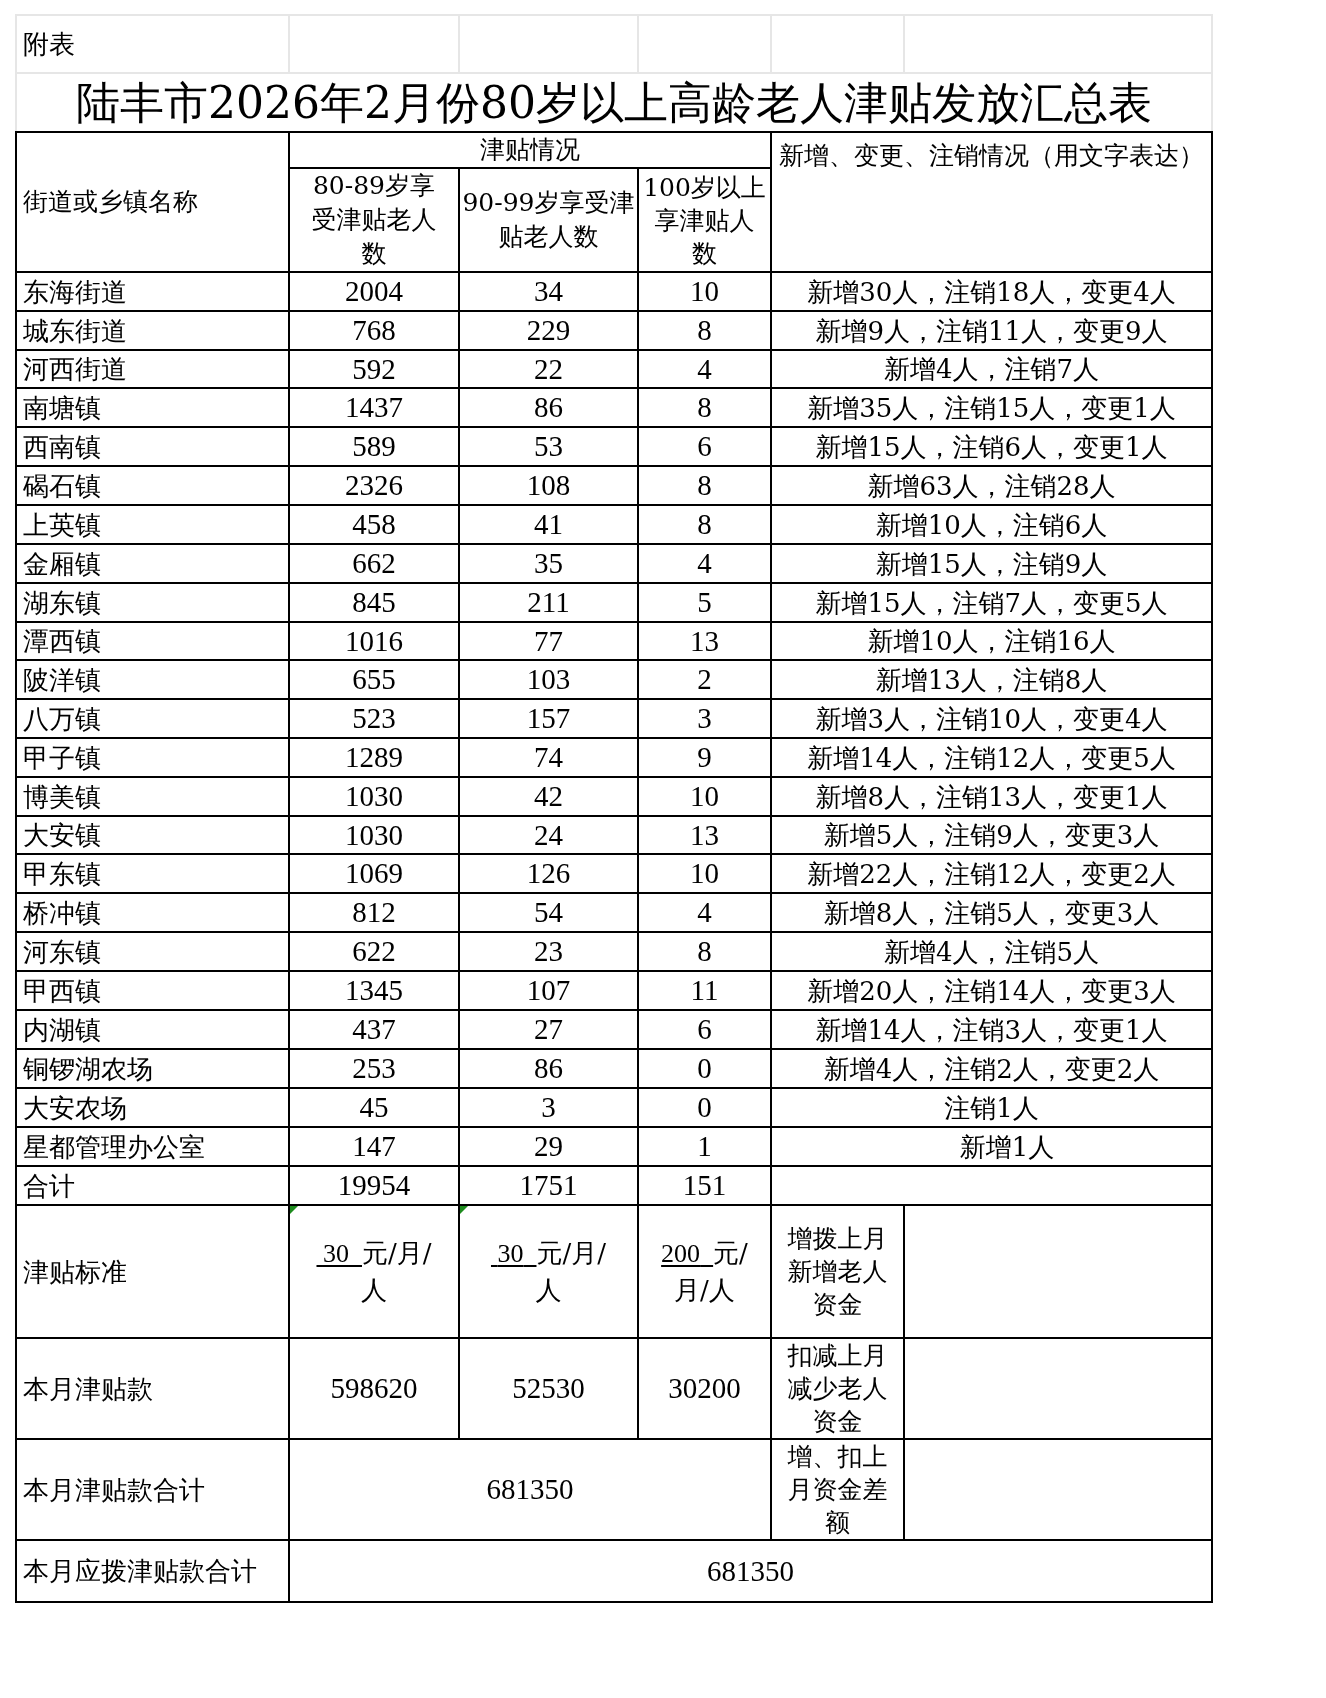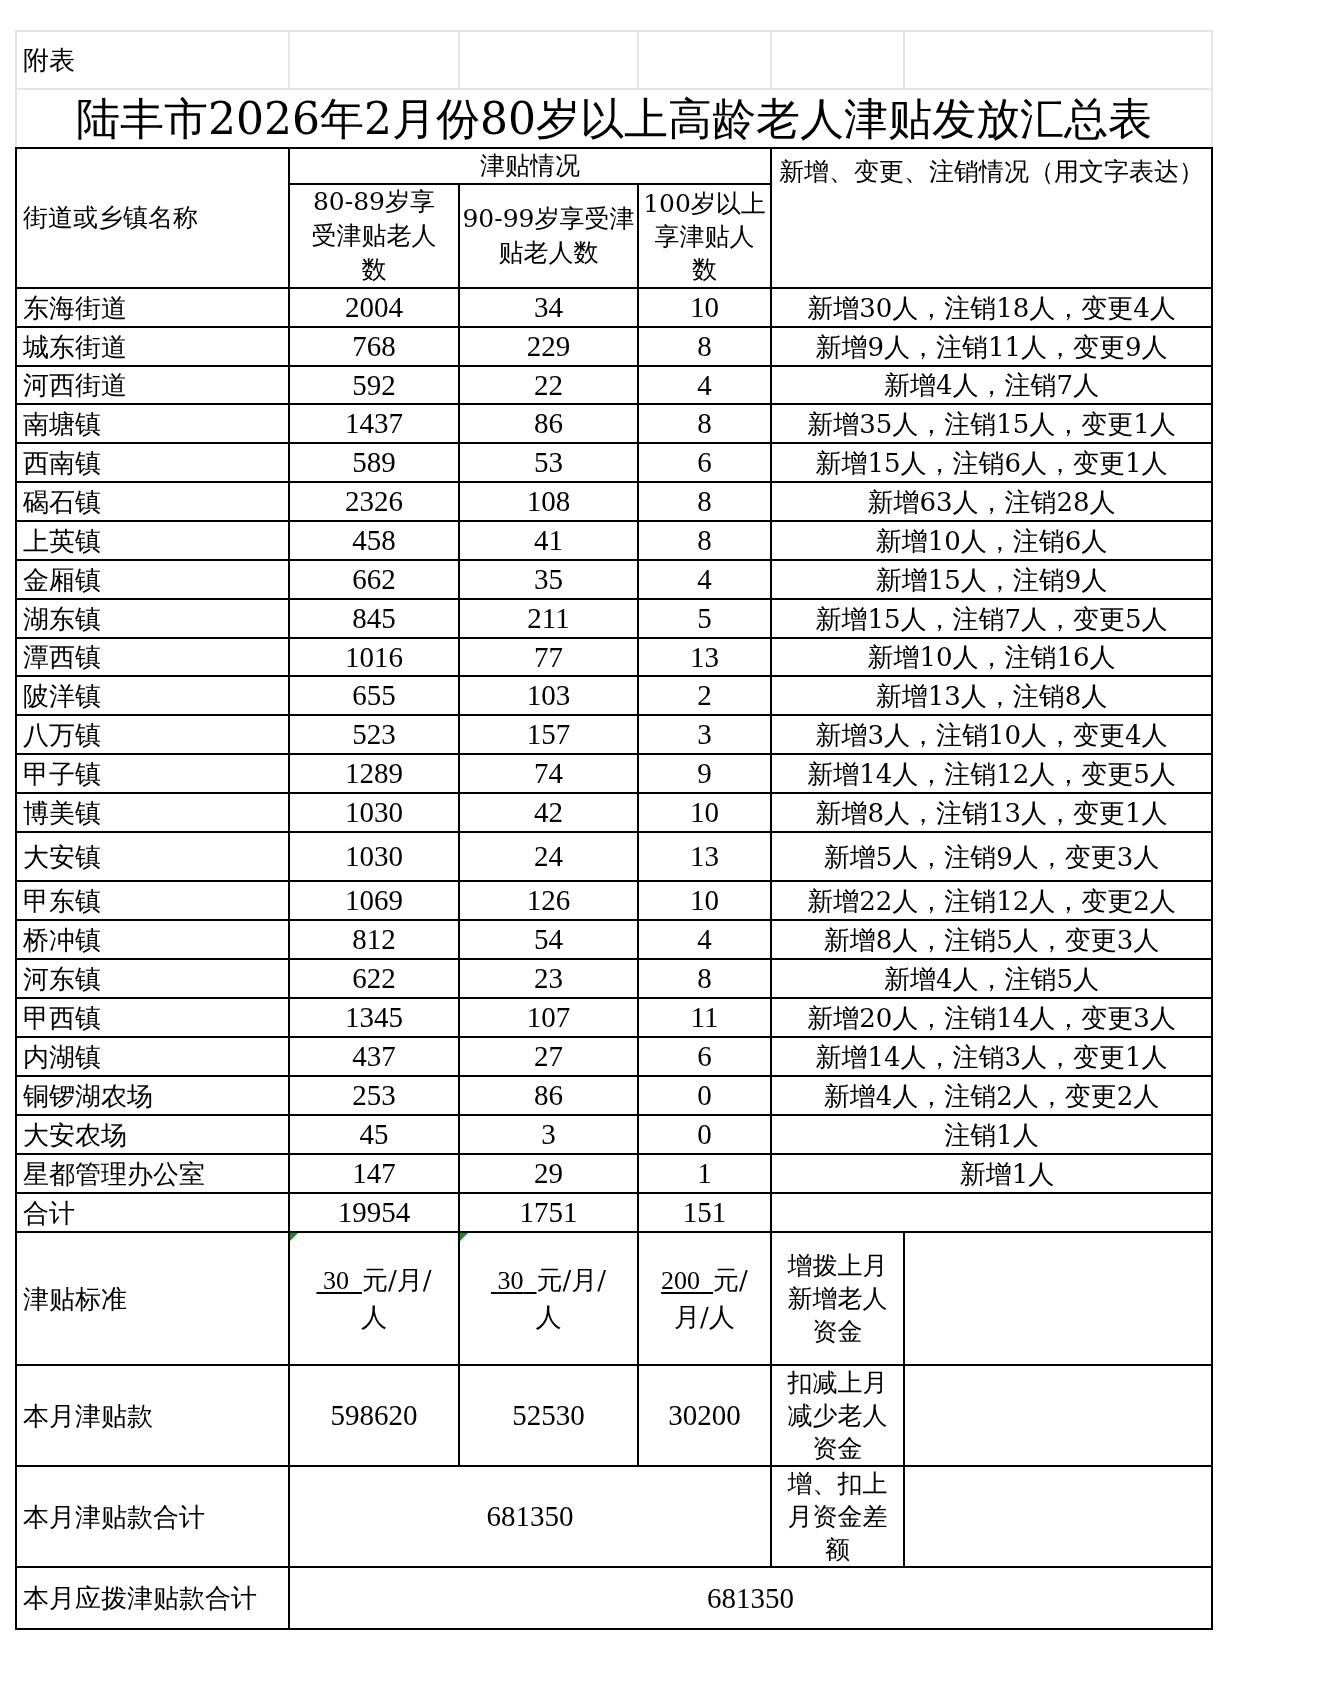--- a/index.html
+++ b/index.html
@@ -1,18 +1,18 @@
 <!DOCTYPE html>
 <html><head>
 <meta charset="utf-8">
 <style>
   html, body { margin: 0; padding: 0; background: #ffffff; }
   body { width: 1326px; height: 1698px; position: relative; overflow: hidden;
          font-family: "DejaVu Serif", "Liberation Serif", serif; color: #000; }
-  .sheet { position: absolute; left: 15px; top: 30px; }
+  .sheet { position: absolute; left: 15px; top: 14px; }
   table { border-collapse: collapse; table-layout: fixed; }
   td { padding: 0 6px; vertical-align: middle; overflow: hidden; }
   .pre td { border: 2px solid #e6e6e6; }
   .grid td { border: 2px solid #000; }
   .l { text-align: left; }
   .c { text-align: center; }
   .f24 { font-size: 25px; line-height: 34px; }
   .f26 { font-size: 26px; line-height: 36px; }
   .title { font-size: 44px; text-align: center; line-height: 58px; letter-spacing: 0px; }
   .num { font-family: "Liberation Serif", "DejaVu Serif", serif; font-size: 29px; }
@@ -176,21 +176,21 @@
           <td class="c num" style="white-space: nowrap;">9</td>
           <td class="c f26" style="white-space: nowrap;">新增14人，注销12人，变更5人</td>
         </tr>
         <tr style="height: 39px;">
           <td class="l f26" style="white-space: nowrap;">博美镇</td>
           <td class="c num" style="white-space: nowrap;">1030</td>
           <td class="c num" style="white-space: nowrap;">42</td>
           <td class="c num" style="white-space: nowrap;">10</td>
           <td class="c f26" style="white-space: nowrap;">新增8人，注销13人，变更1人</td>
         </tr>
-        <tr style="height: 49px;">
+        <tr style="height: 38px;">
           <td class="l f26" style="white-space: nowrap;">大安镇</td>
           <td class="c num" style="white-space: nowrap;">1030</td>
           <td class="c num" style="white-space: nowrap;">24</td>
           <td class="c num" style="white-space: nowrap;">13</td>
           <td class="c f26" style="white-space: nowrap;">新增5人，注销9人，变更3人</td>
         </tr>
         <tr style="height: 39px;">
           <td class="l f26" style="white-space: nowrap;">甲东镇</td>
           <td class="c num" style="white-space: nowrap;">1069</td>
           <td class="c num" style="white-space: nowrap;">126</td>

